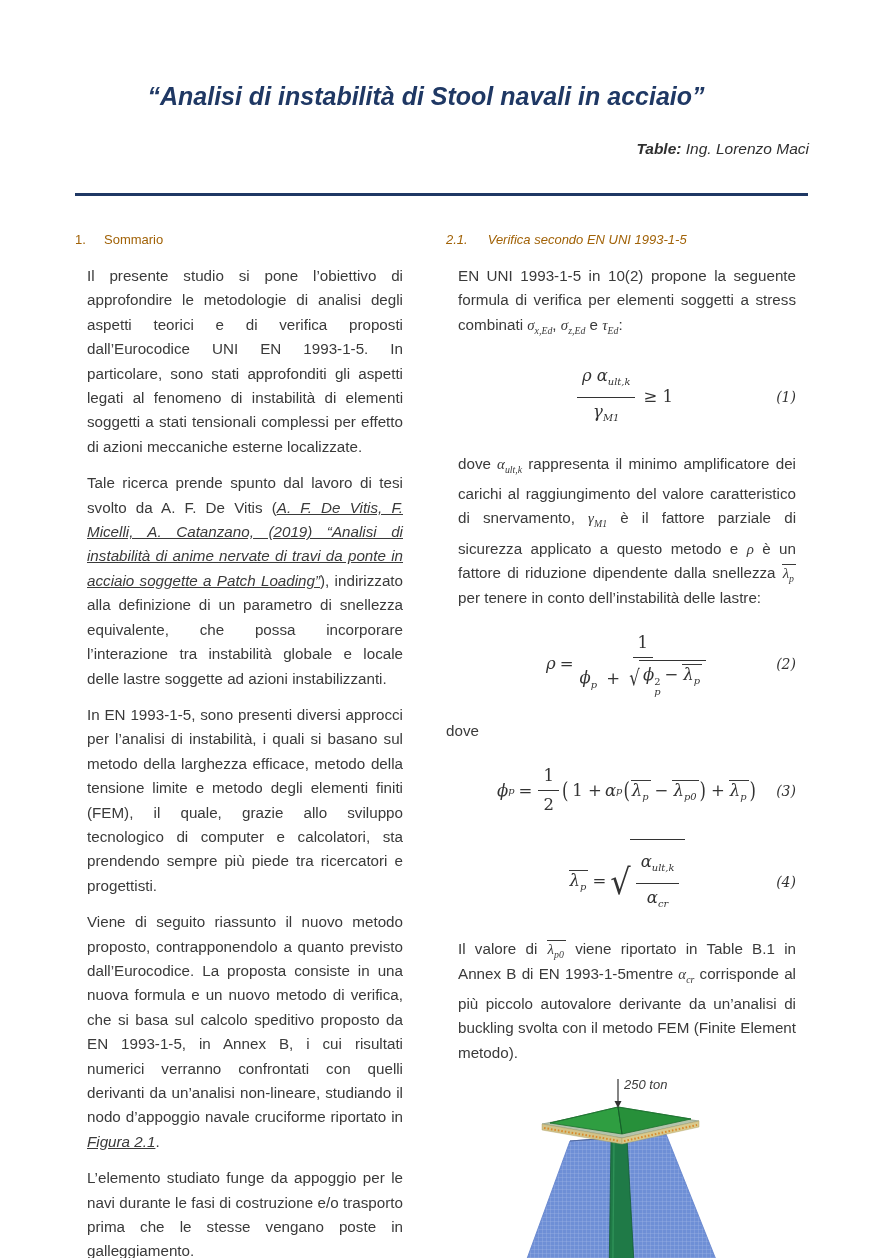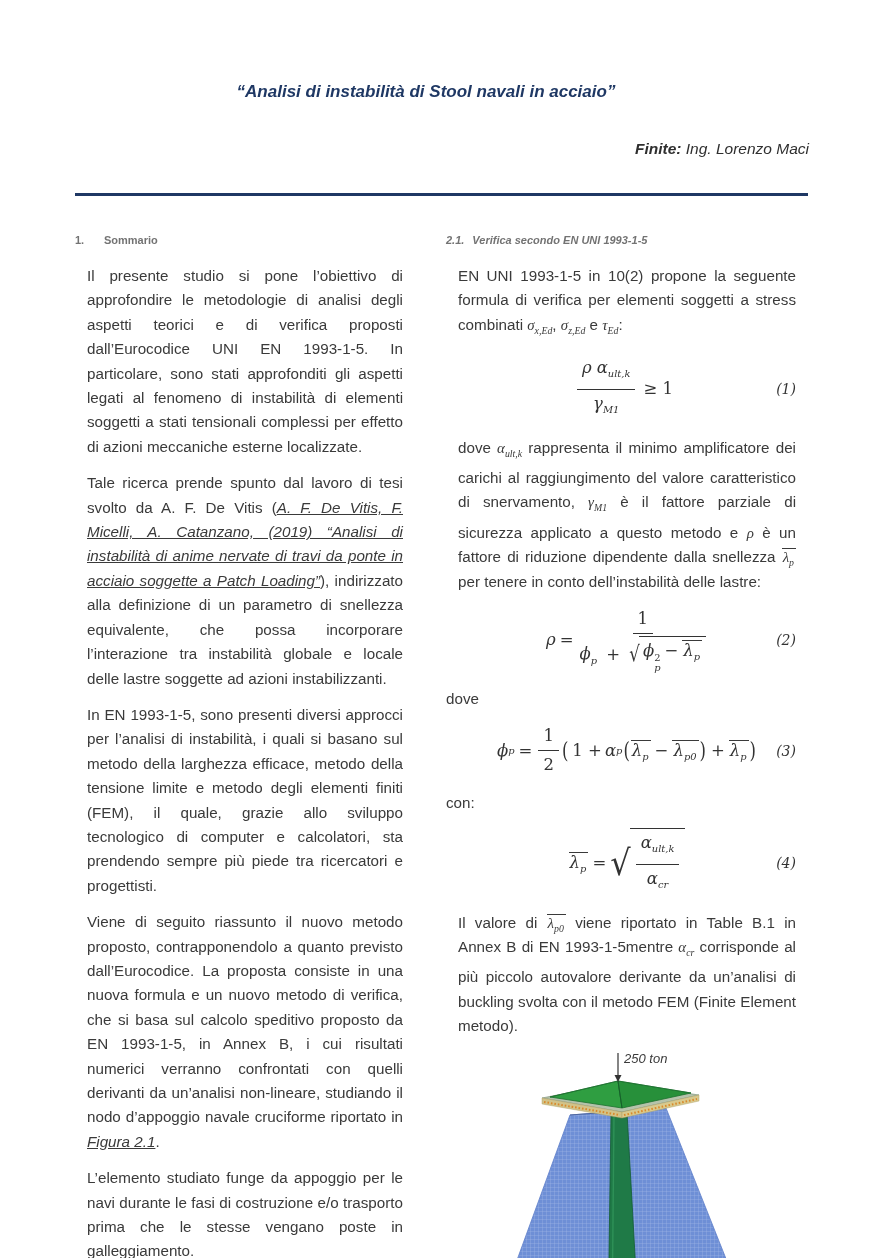--- a/index.html
+++ b/index.html
@@ -1,47 +1,47 @@
 <!DOCTYPE html>
 <html><head>
 <meta charset="utf-8">
 <style>
   html,body{margin:0;padding:0}
   body{width:883px;height:1258px;background:#ffffff;position:relative;overflow:hidden;
        font-family:"Liberation Sans",sans-serif;color:#3a3a3a;}
   .title{position:absolute;top:82px;left:0;width:852px;text-align:center;
-         font-size:17px;font-weight:700;font-style:italic;color:#1f3864;}
+         font-size:25px;font-weight:700;font-style:italic;color:#1f3864;}
   .author{position:absolute;top:136px;right:74px;text-align:right;font-size:15.5px;line-height:25px;color:#2f2f2f;}
   .author .lbl{font-weight:700;font-style:italic;}
   .author .nm{font-style:italic;}
   .author .dt{font-style:italic;}
   .rule{position:absolute;top:193px;left:75px;width:733px;height:3px;background:#1f3864;}
   .columns{position:absolute;top:229px;left:75px;width:733px;display:flex;gap:31px;}
   .col{width:362px;font-size:15.2px;line-height:24.4px;text-align:justify;}
-  h2.sec{font-size:11px;font-weight:700;color:#737373;margin:0 0 13px 0;text-align:left;line-height:22px;}
+  h2.sec{font-size:13px;font-weight:400;color:#a16207;margin:0 0 13px 0;text-align:left;line-height:22px;}
   .sec-num{display:inline-block;min-width:29px;}
   h2.sec.ital{font-style:italic;}
-  h2.sec.ital .sec-num{min-width:0;margin-right:8px;}
+  h2.sec.ital .sec-num{min-width:0;margin-right:20px;}
   .gap-top{margin-top:26px;}
   p{margin:12px;}
   p.solo{margin:3px 0 0 0;}
   i.cite{font-style:italic;text-decoration:underline;}
   
   .m{font-family:Liberation Serif, serif;font-style:italic;font-size:0.98em;white-space:nowrap;}
   .m sub{font-size:0.66em;font-style:italic;}
   .ovl{display:inline-block;border-top:1.3px solid #3a3a3a;padding:1px 2px 0 1px;line-height:1.05;}
   
   .formula{position:relative;display:flex;justify-content:center;align-items:center;
            font-family:"DejaVu Serif",serif;font-size:16.5px;color:#333;margin:13px 0;text-align:left;}
   .formula .mi{font-style:italic;}
   .formula sub{font-size:0.6em;font-style:italic;}
   .formula .mo{margin:0 6px;}
   .formula .mo.tight{margin:0 4px;}
   .flabel{position:absolute;right:12px;top:50%;transform:translateY(-50%);font-style:italic;font-size:14px;color:#333;}
-  .frac{display:inline-flex;flex-direction:column;align-items:center;vertical-align:middle;margin:0 2px;}
+  .frac{display:inline-flex;flex-direction:column;align-items:center;vertical-align:middle;margin:8px 2px;}
   .frac .fn{display:block;padding:0 5px 2px;border-bottom:1.3px solid #333;text-align:center;}
   .frac .fd{display:block;padding-top:2px;text-align:right;}
   .sqrt{display:inline-flex;align-items:center;}
   .sqrt .rad{display:inline-block;transform:scaleY(1.3);margin-right:-1px;font-style:normal;}
   .sqrt .rad.big{font-size:32px;transform:scaleY(1.1);line-height:1;}
   .sqrt .rcand{display:inline-block;border-top:1.3px solid #333;padding:2px 4px 0;}
   .ss{display:inline-flex;flex-direction:column;align-items:flex-start;font-size:0.6em;line-height:1.05;vertical-align:-0.45em;}
   .ss .up{font-style:normal;}
   .ss .dn{font-style:italic;}
   .paren{display:inline-block;transform:scaleY(1.4);font-style:normal;margin:0 1px;}
@@ -50,21 +50,21 @@
   .figure{margin-top:2px;text-align:center;}
   .figure svg{display:block;margin:0 auto;}
   .figure text{font-family:"Liberation Sans",sans-serif;font-style:italic;font-size:13px;fill:#3a3a3a;}
 </style>
 </head>
 <body>
 
 <div class="title">“Analisi di instabilità di Stool navali in acciaio”</div>
 
 <div class="author">
-  <div><span class="lbl">Finite:</span> <span class="nm">Ing. Lorenzo Maci</span></div>
+  <div><span class="lbl">Table:</span> <span class="nm">Ing. Lorenzo Maci</span></div>
 </div>
 
 <div class="rule"></div>
 
 <div class="columns">
 
   <div class="col">
     <h2 class="sec">
       <span class="sec-num">1.</span><span>Sommario</span>
     </h2>
@@ -132,21 +132,20 @@
       <span class="ovl"><span class="mi">λ</span><sub>p</sub></span>
       <span class="mo tight">−</span>
       <span class="ovl"><span class="mi">λ</span><sub>p0</sub></span>
       <span class="paren">)</span>
       <span class="mo tight">+</span>
       <span class="ovl"><span class="mi">λ</span><sub>p</sub></span>
       <span class="paren">)</span>
       <span class="flabel">(3)</span>
     </div>
 
-    <p class="solo">con:</p>
 
     <div class="formula">
       <span class="ovl"><span class="mi">λ</span><sub>p</sub></span>
       <span class="mo tight">=</span>
       <span class="sqrt">
           <span class="rad big">√</span>
           <span class="rcand"><span class="frac">
               <span class="fn"><span class="mi">α</span><sub>ult,k</sub></span>
               <span class="fd"><span class="mi">α</span><sub>cr</sub></span>
             </span></span>

